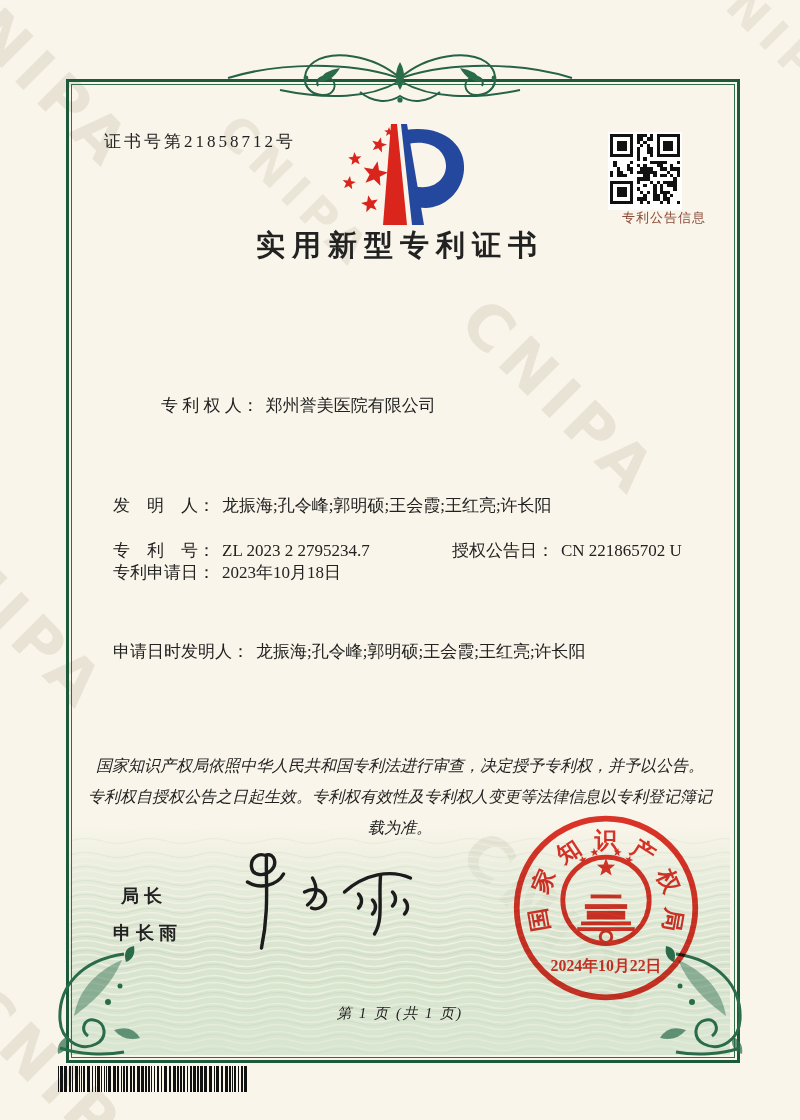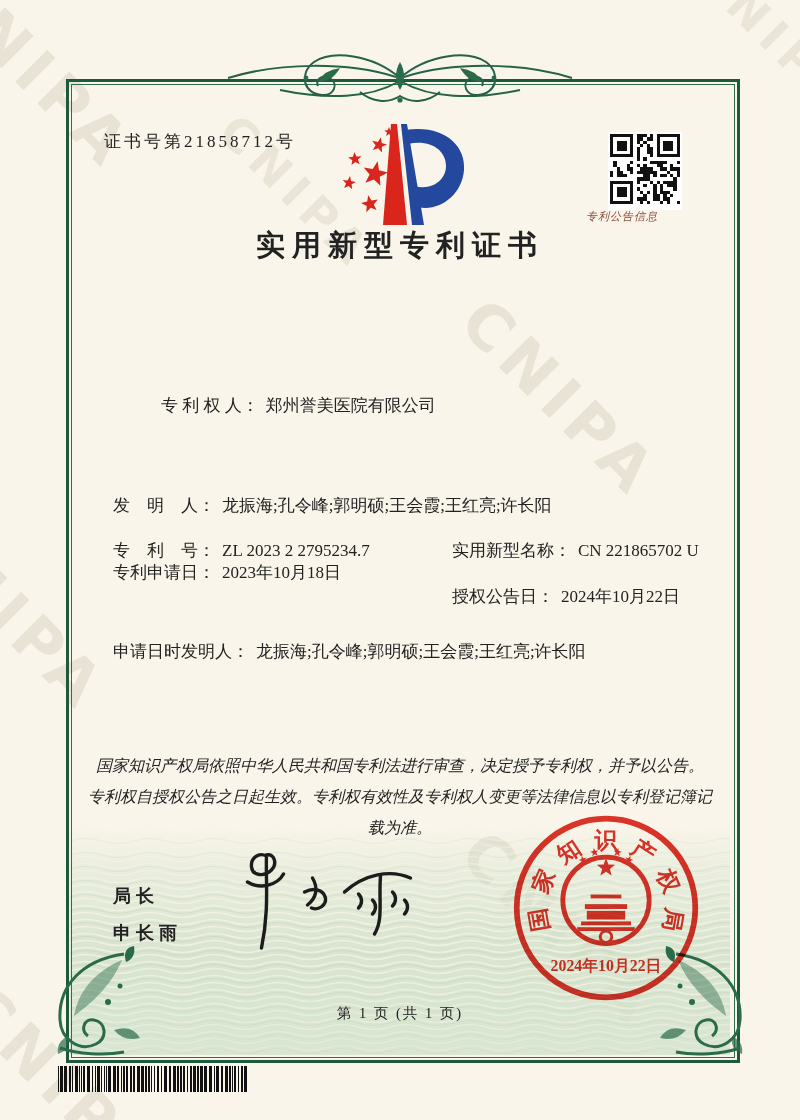--- a/index.html
+++ b/index.html
@@ -18,36 +18,36 @@
   .frame-inner{position:absolute;inset:2px;border:1px solid #2e6c4c;}
   .top-orn{position:absolute;left:220px;top:48px;z-index:3;}
   .corner-orn{position:absolute;top:944px;z-index:3;}
   .corner-orn.left{left:24px;}
   .corner-orn.right{left:656px;transform:scaleX(-1);}
   .cert-no{position:absolute;left:104px;top:130px;font-size:17px;letter-spacing:3px;z-index:3;}
   .logo{position:absolute;left:330px;top:122px;z-index:3;}
   .title{position:absolute;left:0;top:226px;width:100%;text-align:center;font-size:29px;
       font-weight:700;letter-spacing:7px;z-index:3;}
   .qr-wrap{position:absolute;left:608px;top:132px;z-index:3;background:#fff;padding:2px;}
-  .qr-label{position:absolute;left:586px;top:209px;width:120px;text-align:left;font-size:11px;
-      color:#8b4a38;letter-spacing:1px;z-index:3;font-style:italic;}
+  .qr-label{position:absolute;left:586px;top:209px;width:120px;text-align:right;font-size:13px;
+      color:#8b4a38;letter-spacing:1px;z-index:3;}
   .row{position:absolute;left:113px;font-size:17px;z-index:3;white-space:nowrap;}
   .row .val{margin-left:7px;}
   .row2{position:absolute;left:452px;font-size:17px;z-index:3;white-space:nowrap;}
   .row2 .val{margin-left:7px;}
   .decl{position:absolute;left:88px;top:750px;width:624px;text-align:center;font-size:16px;
       line-height:31px;z-index:3;font-style:italic;}
   .officer{position:absolute;left:113px;font-size:18px;letter-spacing:5px;z-index:3;
       font-family:"Liberation Sans","DejaVu Sans",sans-serif;font-weight:600;}
-  .officer.title2{top:884px;}
+  .officer.title2{top:884px;margin-left:8px;}
   .officer.name{top:921px;}
   .signature{position:absolute;left:222px;top:840px;z-index:4;}
   .seal{position:absolute;left:510px;top:812px;z-index:5;mix-blend-mode:multiply;opacity:.95;}
   .footer{position:absolute;left:0;top:1004px;width:100%;text-align:center;font-size:14.5px;
-      letter-spacing:2px;z-index:3;}
+      letter-spacing:2px;z-index:3;font-style:italic;}
   .barcode{position:absolute;left:58px;top:1066px;z-index:3;}
 </style>
 </head>
 <body>
 
 <div class="page">
 
   <div class="wm" style="left:34px;top:70px;">CNIPA</div>
   <div class="wm small" style="left:296px;top:192px;">CNIPA</div>
   <div class="wm" style="left:560px;top:398px;">CNIPA</div>
@@ -315,27 +315,24 @@
   <div class="row" style="top:394px;margin-left:48px;">
     <span class="lab">专 利 权 人：</span><span class="val">郑州誉美医院有限公司</span>
   </div>
   <div class="row" style="top:494px;">
     <span class="lab">发　明　人：</span><span class="val">龙振海;孔令峰;郭明硕;王会霞;王红亮;许长阳</span>
   </div>
   <div class="row" style="top:539px;">
     <span class="lab">专　利　号：</span><span class="val">ZL 2023 2 2795234.7</span>
   </div>
   <div class="row2" style="top:539px;">
-    <span class="lab">实用新型名称：</span><span class="val">CN 221865702 U</span>
+    <span class="lab">授权公告日：</span><span class="val">CN 221865702 U</span>
   </div>
   <div class="row" style="top:561px;">
     <span class="lab">专利申请日：</span><span class="val">2023年10月18日</span>
-  </div>
-  <div class="row2" style="top:585px;">
-    <span class="lab">授权公告日：</span><span class="val">2024年10月22日</span>
   </div>
   <div class="row" style="top:640px;">
     <span class="lab">申请日时发明人：</span><span class="val">龙振海;孔令峰;郭明硕;王会霞;王红亮;许长阳</span>
   </div>
 
   <div class="decl">
     <div>国家知识产权局依照中华人民共和国专利法进行审查，决定授予专利权，并予以公告。</div>
     <div>专利权自授权公告之日起生效。专利权有效性及专利权人变更等法律信息以专利登记簿记载为准。</div>
   </div>
 

